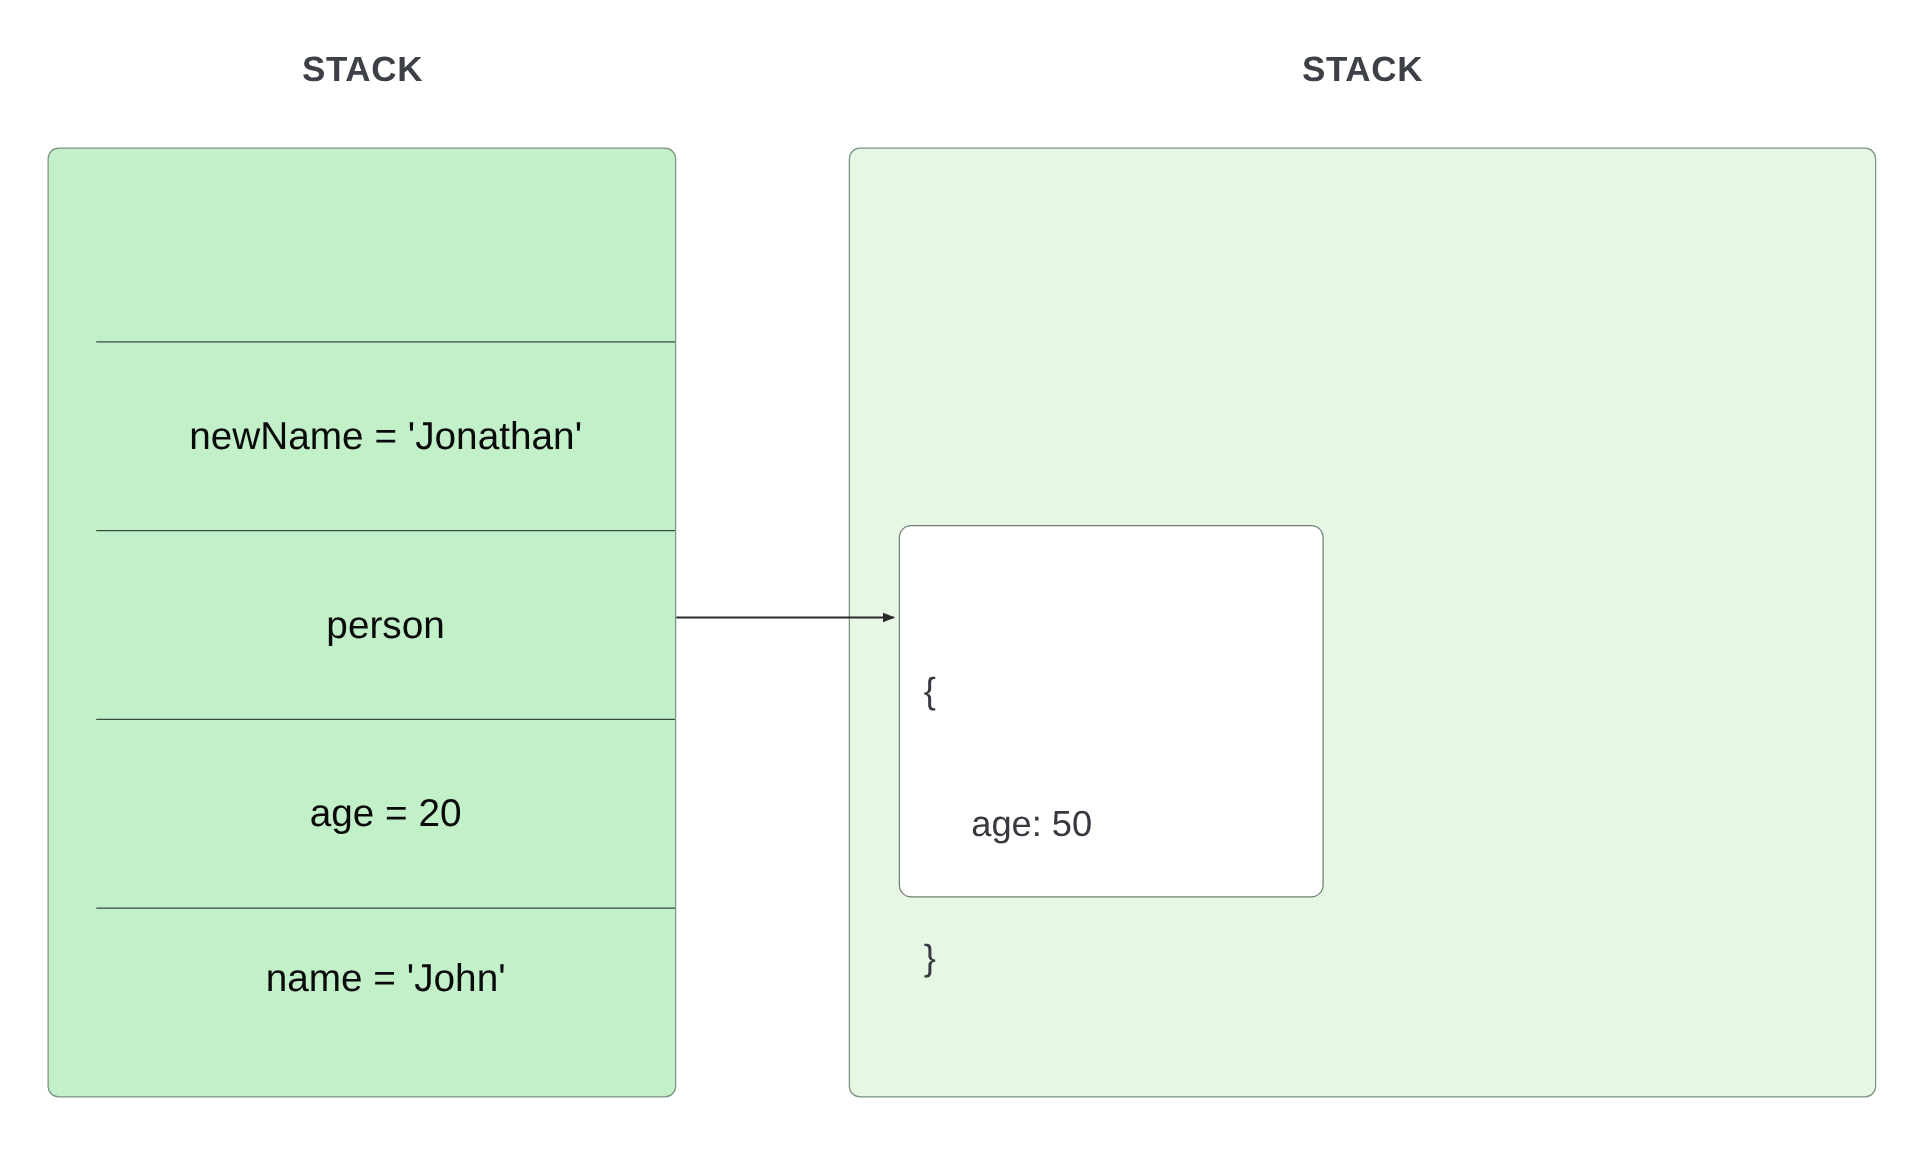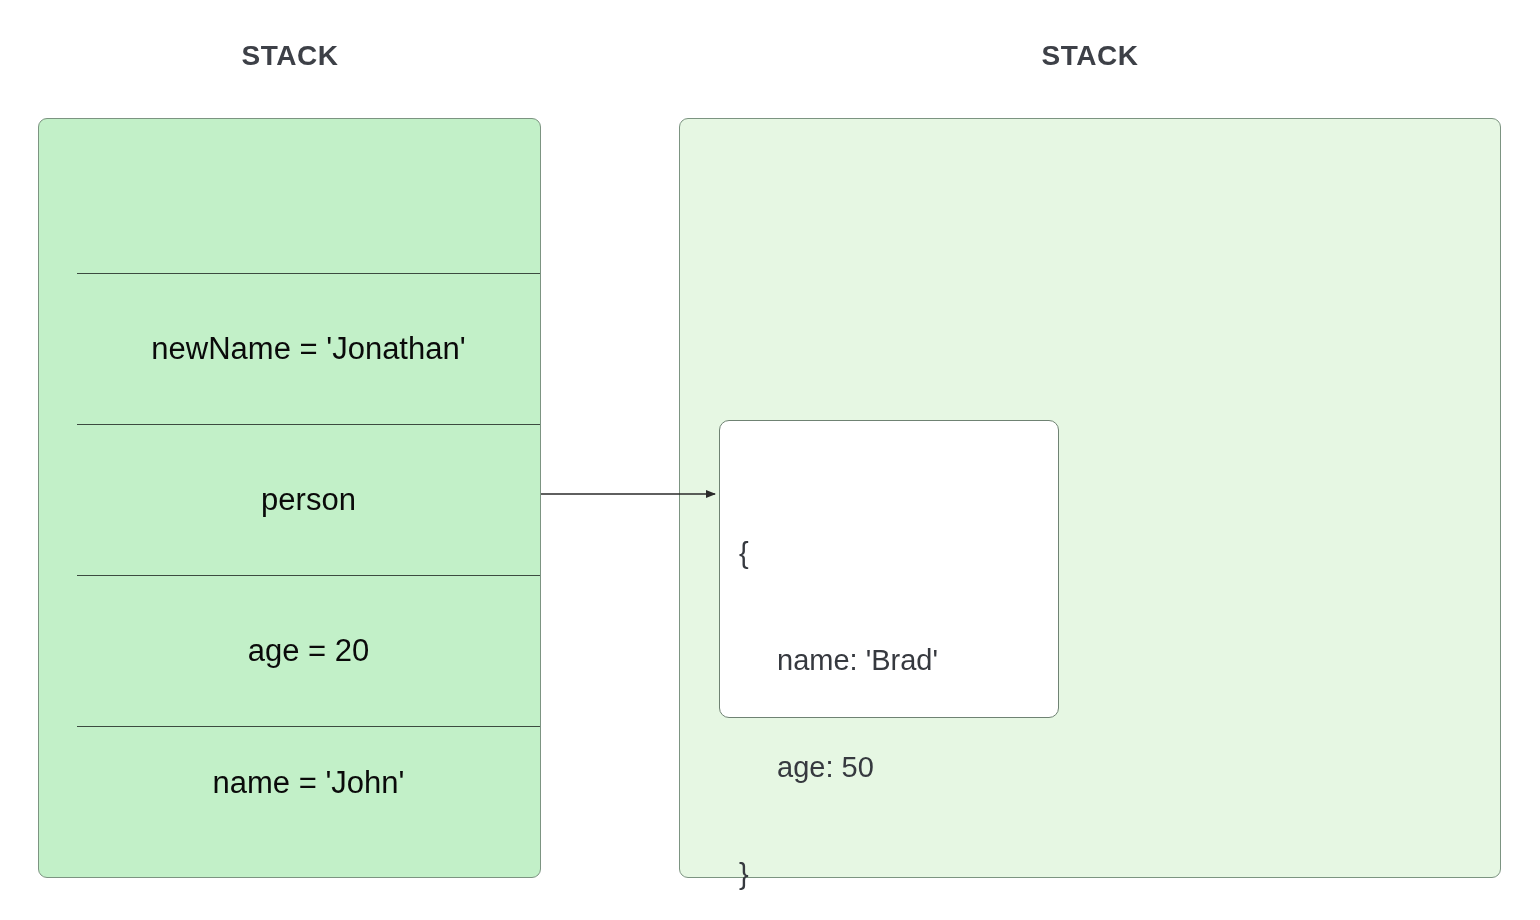--- a/index.html
+++ b/index.html
@@ -145,21 +145,20 @@
     <div class="stack-cell filled">person</div>
     <div class="stack-cell filled">age = 20</div>
     <div class="stack-cell last">name = 'John'</div>
   </div>
 
   <div id="heap-panel"></div>
 
   <div id="heap-object">
     <div class="obj-text">
       <span class="obj-line">{</span>
-      <span class="obj-line indent">name: 'Brad'</span>
       <span class="obj-line indent">age: 50</span>
       <span class="obj-line">}</span>
     </div>
   </div>
 
   <svg id="pointer-arrow" viewBox="0 0 186 40">
     <defs>
       <marker id="arrowhead" markerWidth="10" markerHeight="8" refX="9" refY="4" orient="auto" markerUnits="userSpaceOnUse">
         <path d="M0,0 L10,4 L0,8 z" fill="#2a2a2a"></path>
       </marker>

